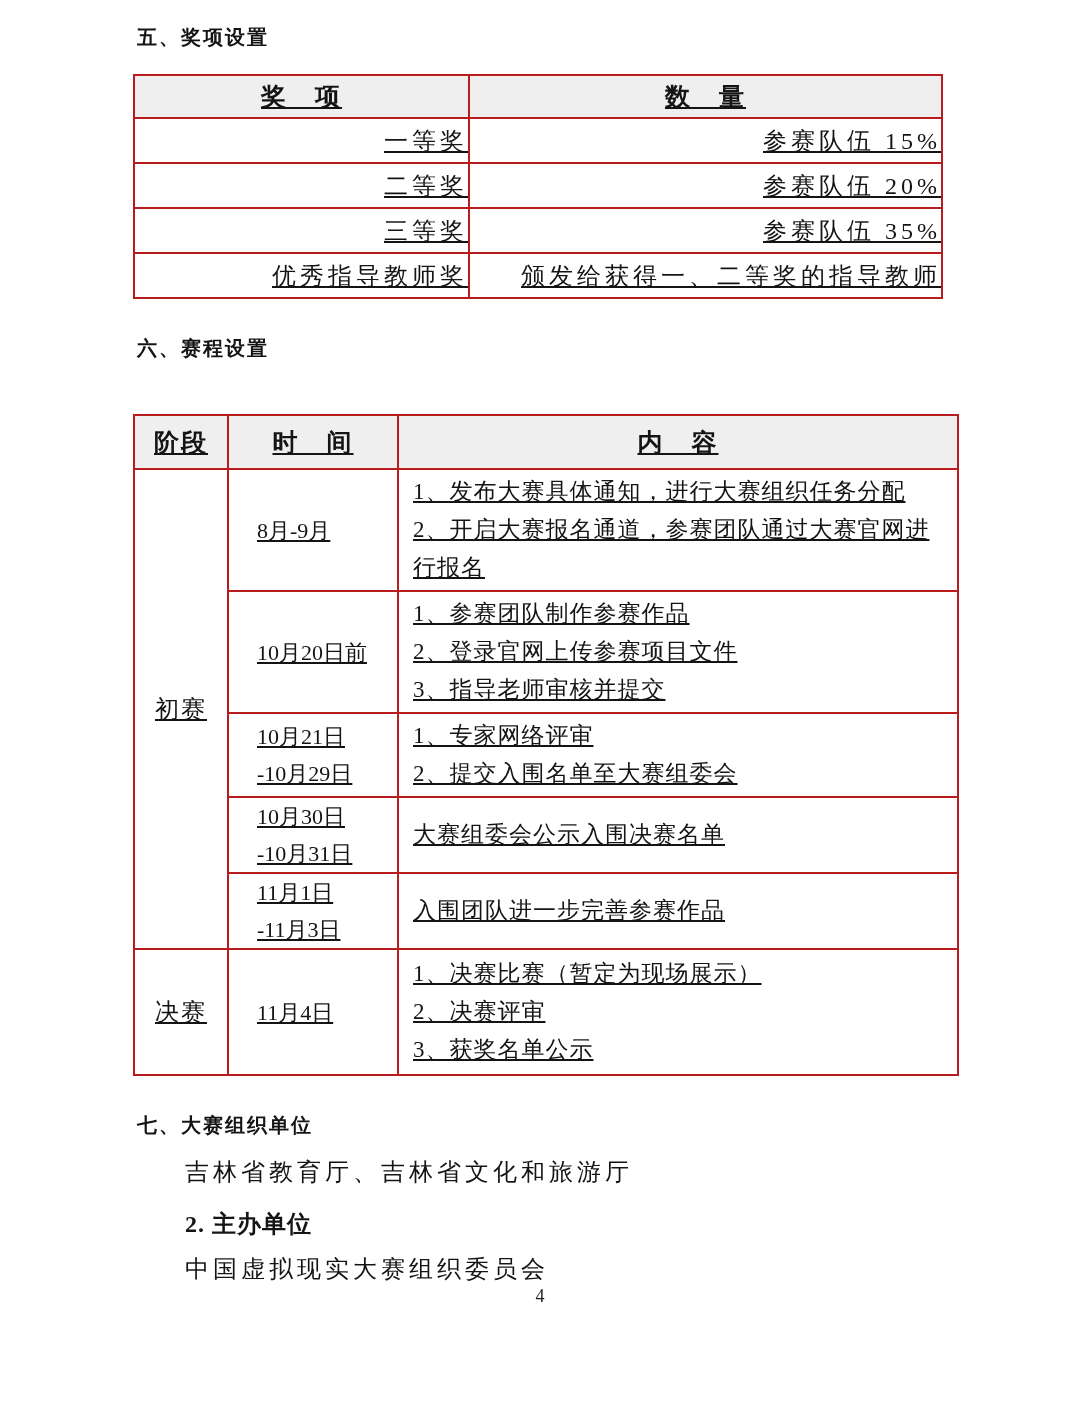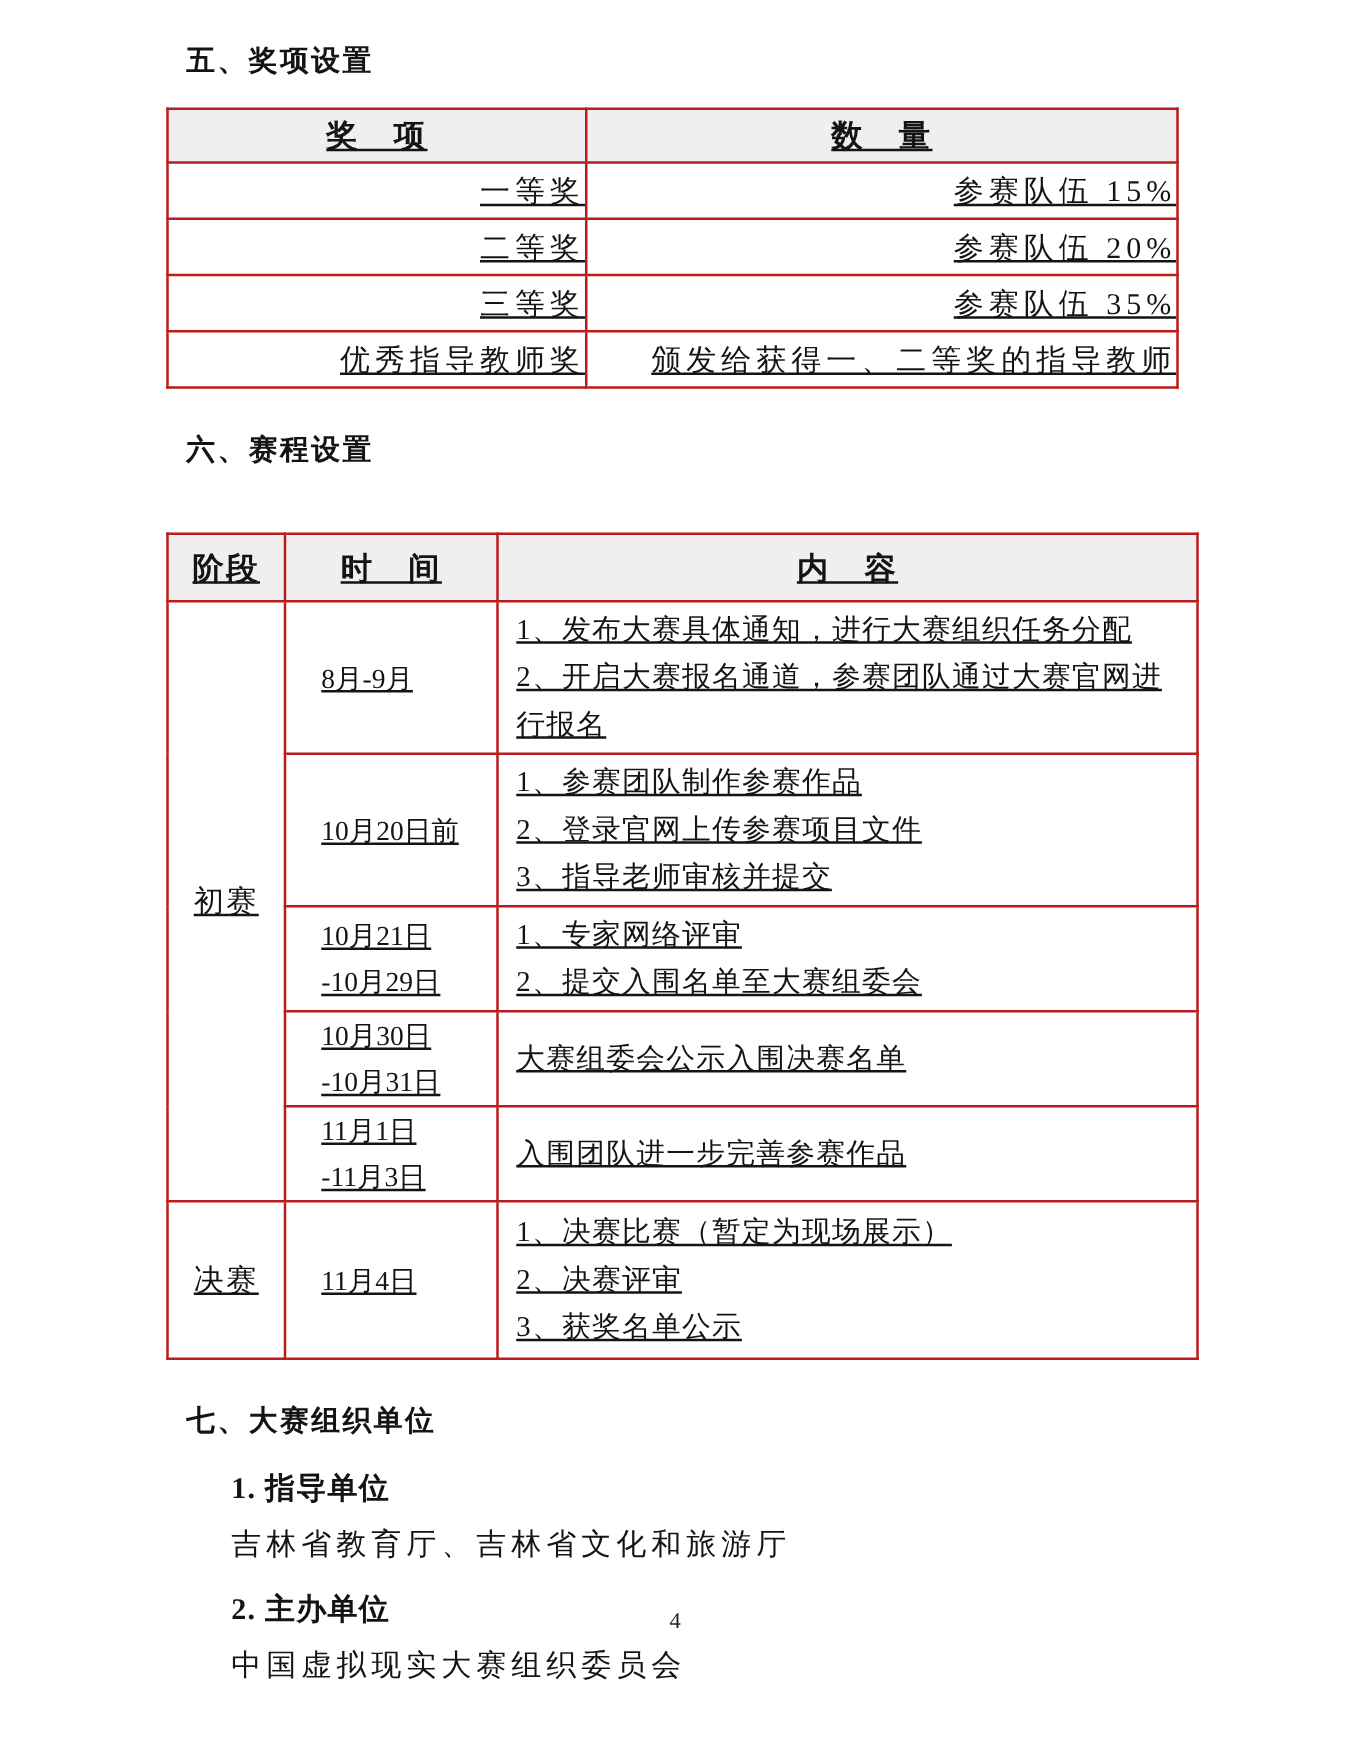--- a/index.html
+++ b/index.html
@@ -13,24 +13,24 @@
     color: #141414;
     overflow: hidden;
   }
   .content {
     position: absolute;
     top: 14px;
     left: 133px;
     width: 830px;
   }
   .sec-heading {
-    font-size: 23px;
+    font-size: 20px;
     font-weight: bold;
     letter-spacing: 2px;
-    margin: 16px;
+    margin: 4px;
     line-height: 38px;
   }
   table {
     border-collapse: collapse;
     table-layout: fixed;
   }
   th, td {
     border: 2px solid #b91c1c;
     padding: 0;
     text-decoration: underline;
@@ -218,21 +218,20 @@
             <div>2、决赛评审</div>
             <div>3、获奖名单公示</div>
           </td>
         </tr>
       </tbody>
     </table>
 
     <h2 class="sec-heading org-heading">七、大赛组织单位</h2>
 
     <div class="org-block">
-      <div class="org-label">1. 指导单位</div>
       <div class="org-value">吉林省教育厅、吉林省文化和旅游厅</div>
       <div class="org-label">2. 主办单位</div>
       <div class="org-value">中国虚拟现实大赛组织委员会</div>
     </div>
 
   </div>
 
   <div class="page-number">4</div>
 </div>
 

